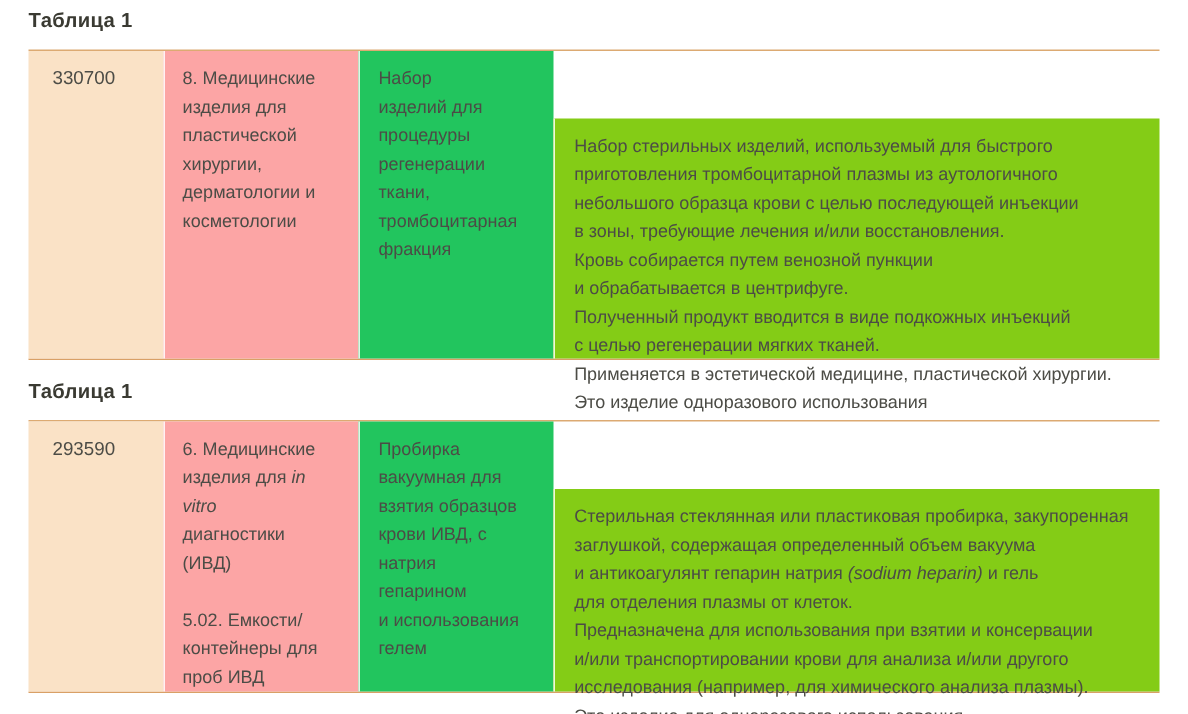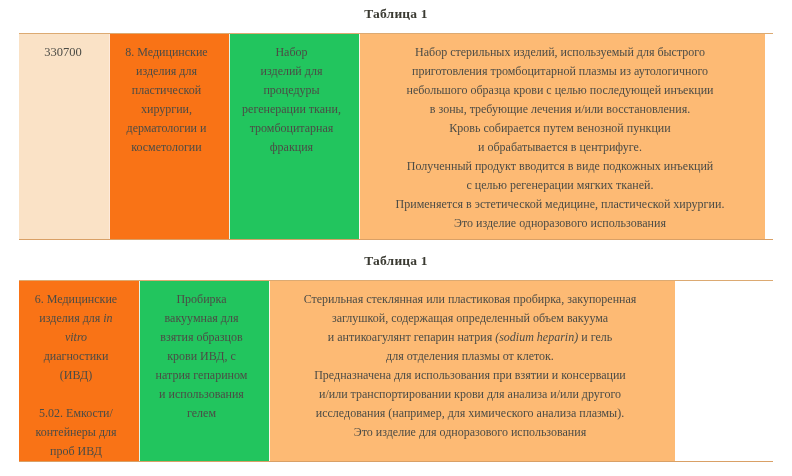--- a/index.html
+++ b/index.html
@@ -2,23 +2,22 @@
 <html><head>
 <meta charset="utf-8">
 <style>
   html, body { margin: 0; padding: 0; background: #ffffff; }
   .page {
     width: 792px;
     height: 476px;
     box-sizing: border-box;
     padding: 6px 19px 0 19px;
     background: #ffffff;
-    font-family: Liberation Serif, serif;
+    font-family: Liberation Sans, sans-serif;
     overflow: hidden;
-    text-align: center;
   }
   .table-title {
     font-size: 13.5px;
     font-weight: bold;
     color: #3a3a32;
     line-height: 16px;
     margin-bottom: 11px;
     letter-spacing: 0.2px;
   }
   .table-block + .table-block { margin-top: 13px; }
@@ -34,23 +33,23 @@
   .cell {
     box-sizing: border-box;
     padding: 9px 18px 0 12px;
     font-size: 12px;
     line-height: 19px;
     color: #4c4c46;
     white-space: pre-line;
   }
   .cell + .cell { border-left: 1px solid rgba(255,255,255,0.85); }
   .cell.code     { width: 90px;  padding-left: 16px; background: #fae2c6; font-size: 12.5px; }
-  .cell.category { width: 120px; background: #f97316; }
+  .cell.category { width: 131px; background: #fca5a5; }
   .cell.name     { width: 130px; background: #22c55e; }
-  .cell.desc     { width: 406px; padding-left: 13px; background: #fdba74; }
+  .cell.desc     { width: 406px; padding-left: 13px; background: #84cc16; margin-top: 45px; }
   .cell i { font-style: italic; }
 </style>
 </head>
 <body>
 
 <div class="page">
 
   <div class="table-block">
     <div class="table-title">Таблица 1</div>
     <div class="data-table t1">
@@ -76,20 +75,21 @@
 Полученный продукт вводится в виде подкожных инъекций
 с целью регенерации мягких тканей.
 Применяется в эстетической медицине, пластической хирургии.
 Это изделие одноразового использования</div>
     </div>
   </div>
 
   <div class="table-block">
     <div class="table-title">Таблица 1</div>
     <div class="data-table t2">
+      <div class="cell code">293590</div>
       <div class="cell category"><span>6. Медицинские
 изделия для </span><i>in vitro</i><span>
 диагностики (ИВД)
 
 5.02. Емкости/
 контейнеры для
 проб ИВД</span></div>
       <div class="cell name">Пробирка
 вакуумная для
 взятия образцов

